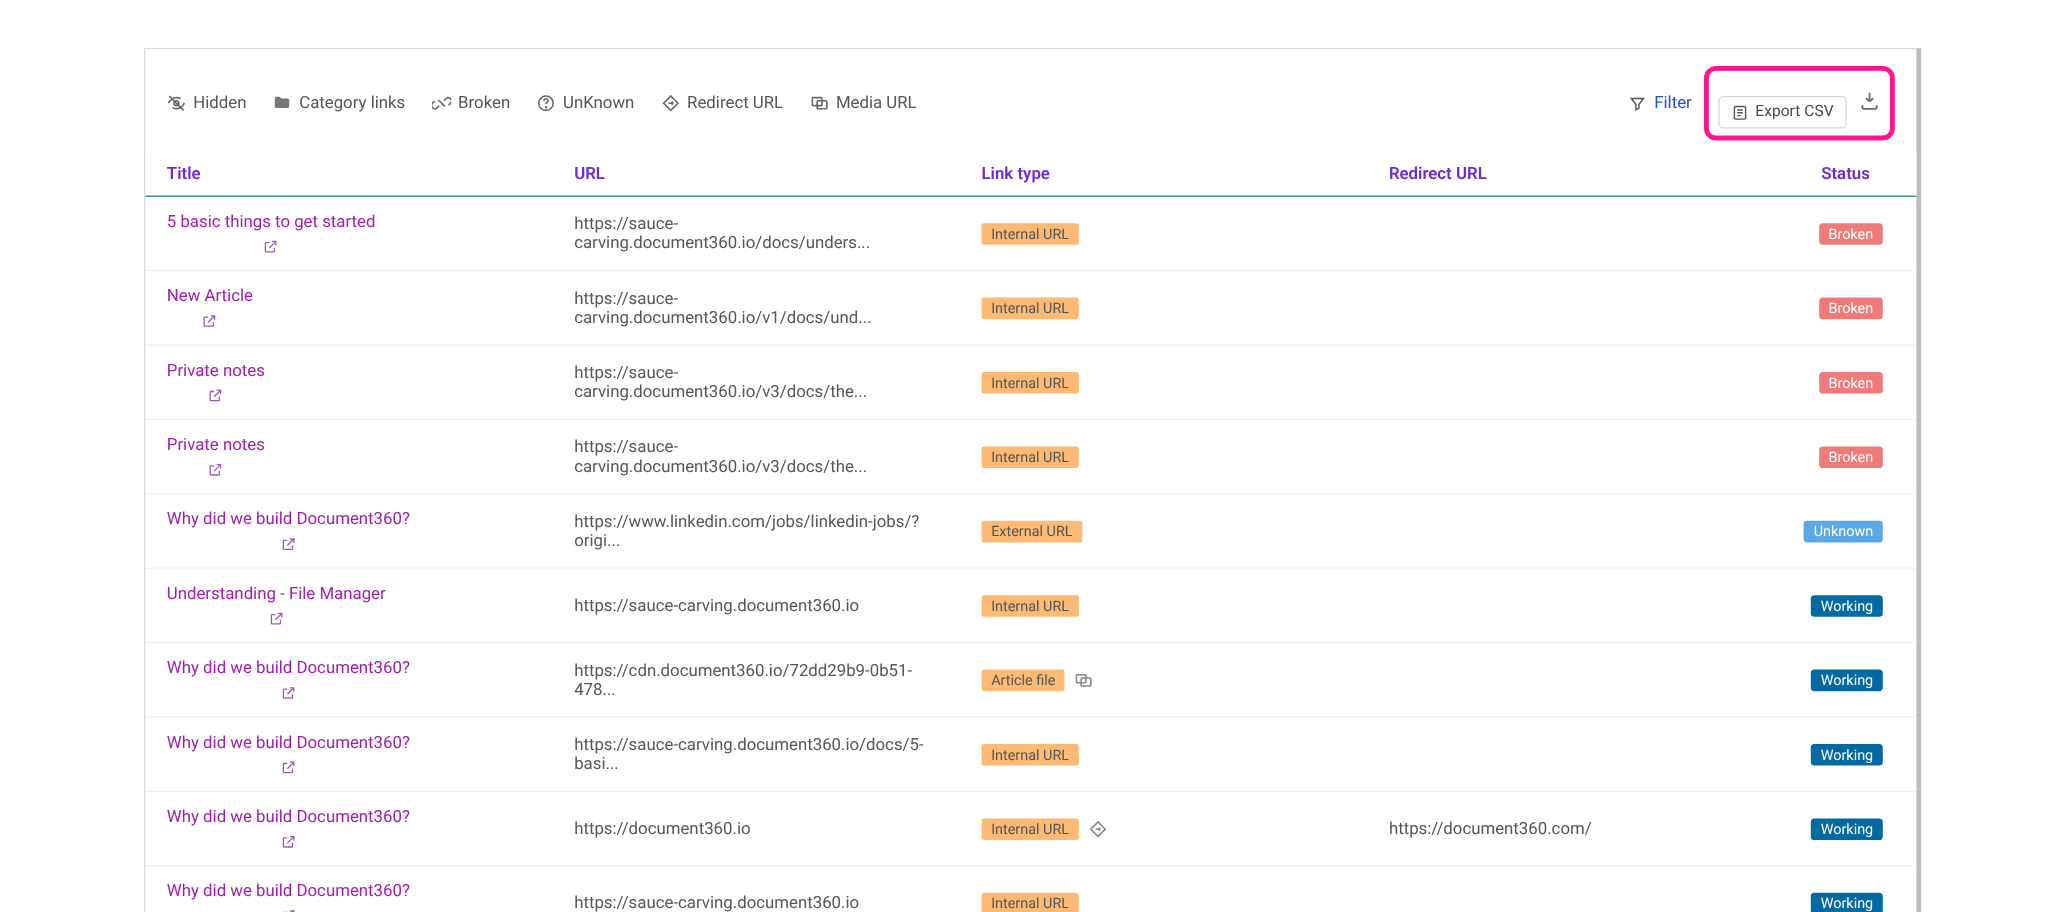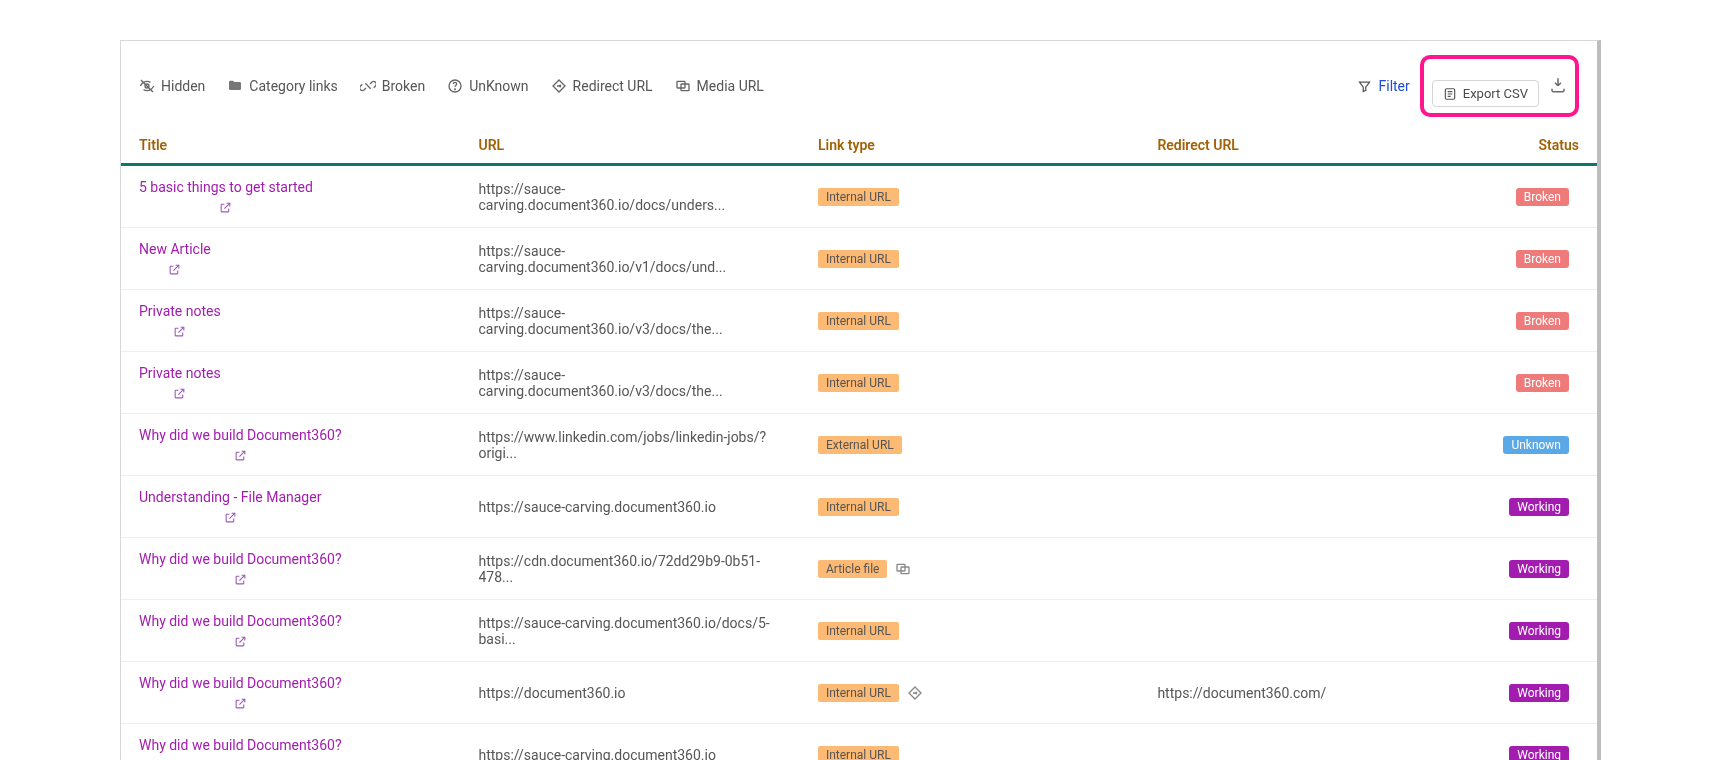--- a/index.html
+++ b/index.html
@@ -74,23 +74,23 @@
     cursor: pointer;
     color: #6b6b6b;
   }
   table {
     width: 100%;
     border-collapse: collapse;
   }
   thead th {
     text-align: left;
     font-weight: 600;
-    color: #a16207;
+    color: #6d28d9;
     padding: 10px 18px;
-    border-bottom: 3px solid #0f766e;
+    border-bottom: 1px solid #0f766e;
     font-size: 14px;
     background: #fff;
   }
   tbody td {
     padding: 13px 18px;
     border-bottom: 1px solid #eeeeee;
     color: #565656;
     font-size: 14px;
     vertical-align: middle;
   }
@@ -115,28 +115,28 @@
   .small-icon { width: 16px; height: 16px; color: #888; }
   .status-badge {
     display: inline-block;
     color: #fff;
     font-size: 12px;
     padding: 2px 8px;
     border-radius: 3px;
   }
   .status-broken  { background: #ef7a7a; }
   .status-unknown { background: #5aa9e6; }
-  .status-working { background: #a21caf; text-align: center; }
+  .status-working { background: #0369a1; text-align: center; }
   .col-title   { width: 23%; }
   .col-url     { width: 23%; }
   .col-type    { width: 23%; }
   .col-redir   { width: 23%; }
   .col-status  { width: 8%; text-align: left; }
   td.col-status { text-align: right; padding-right: 28px; }
-  th.col-status { text-align: right; }
+  th.col-status { text-align: center; }
 
   .pager {
     display: flex;
     justify-content: space-between;
     padding: 10px 18px 12px 18px;
     color: #666;
     font-size: 13px;
     flex-direction: column;
   }
   .pager-left {

